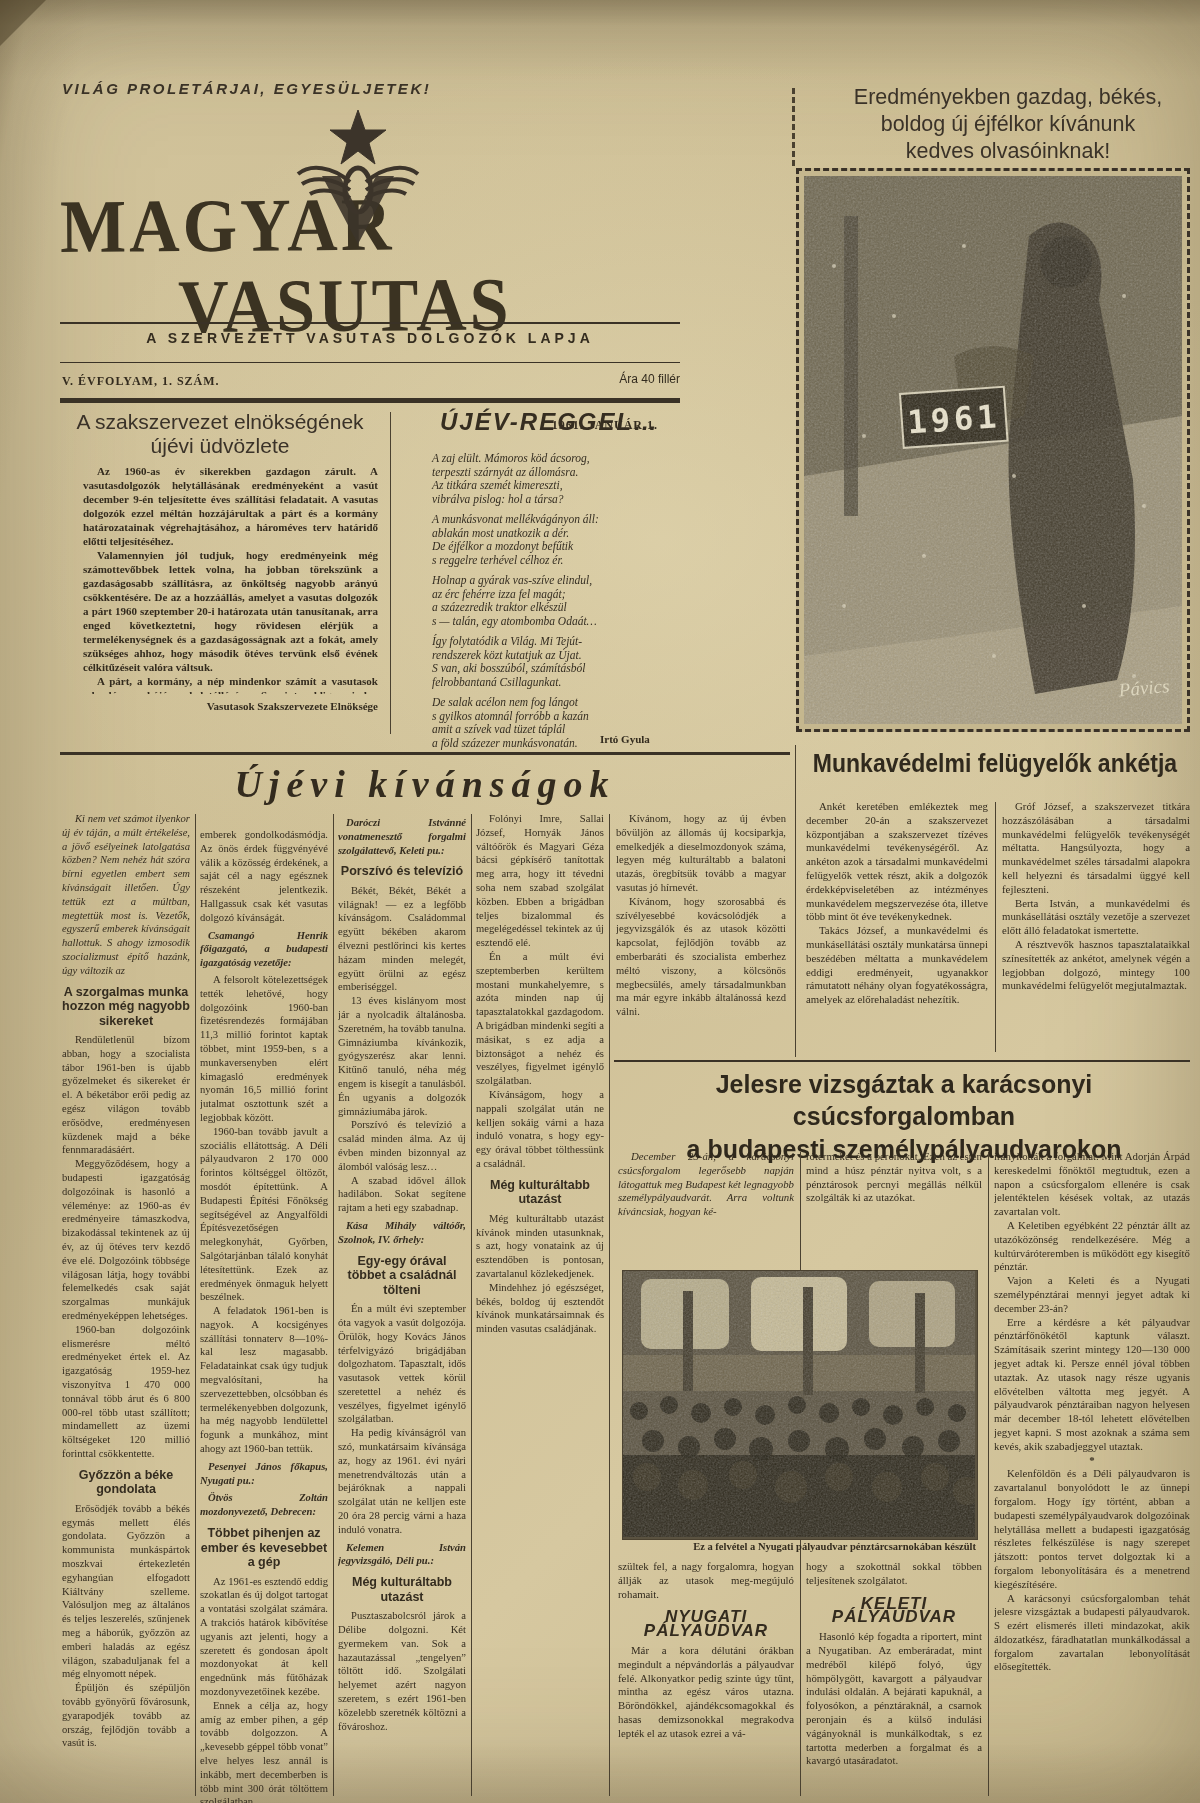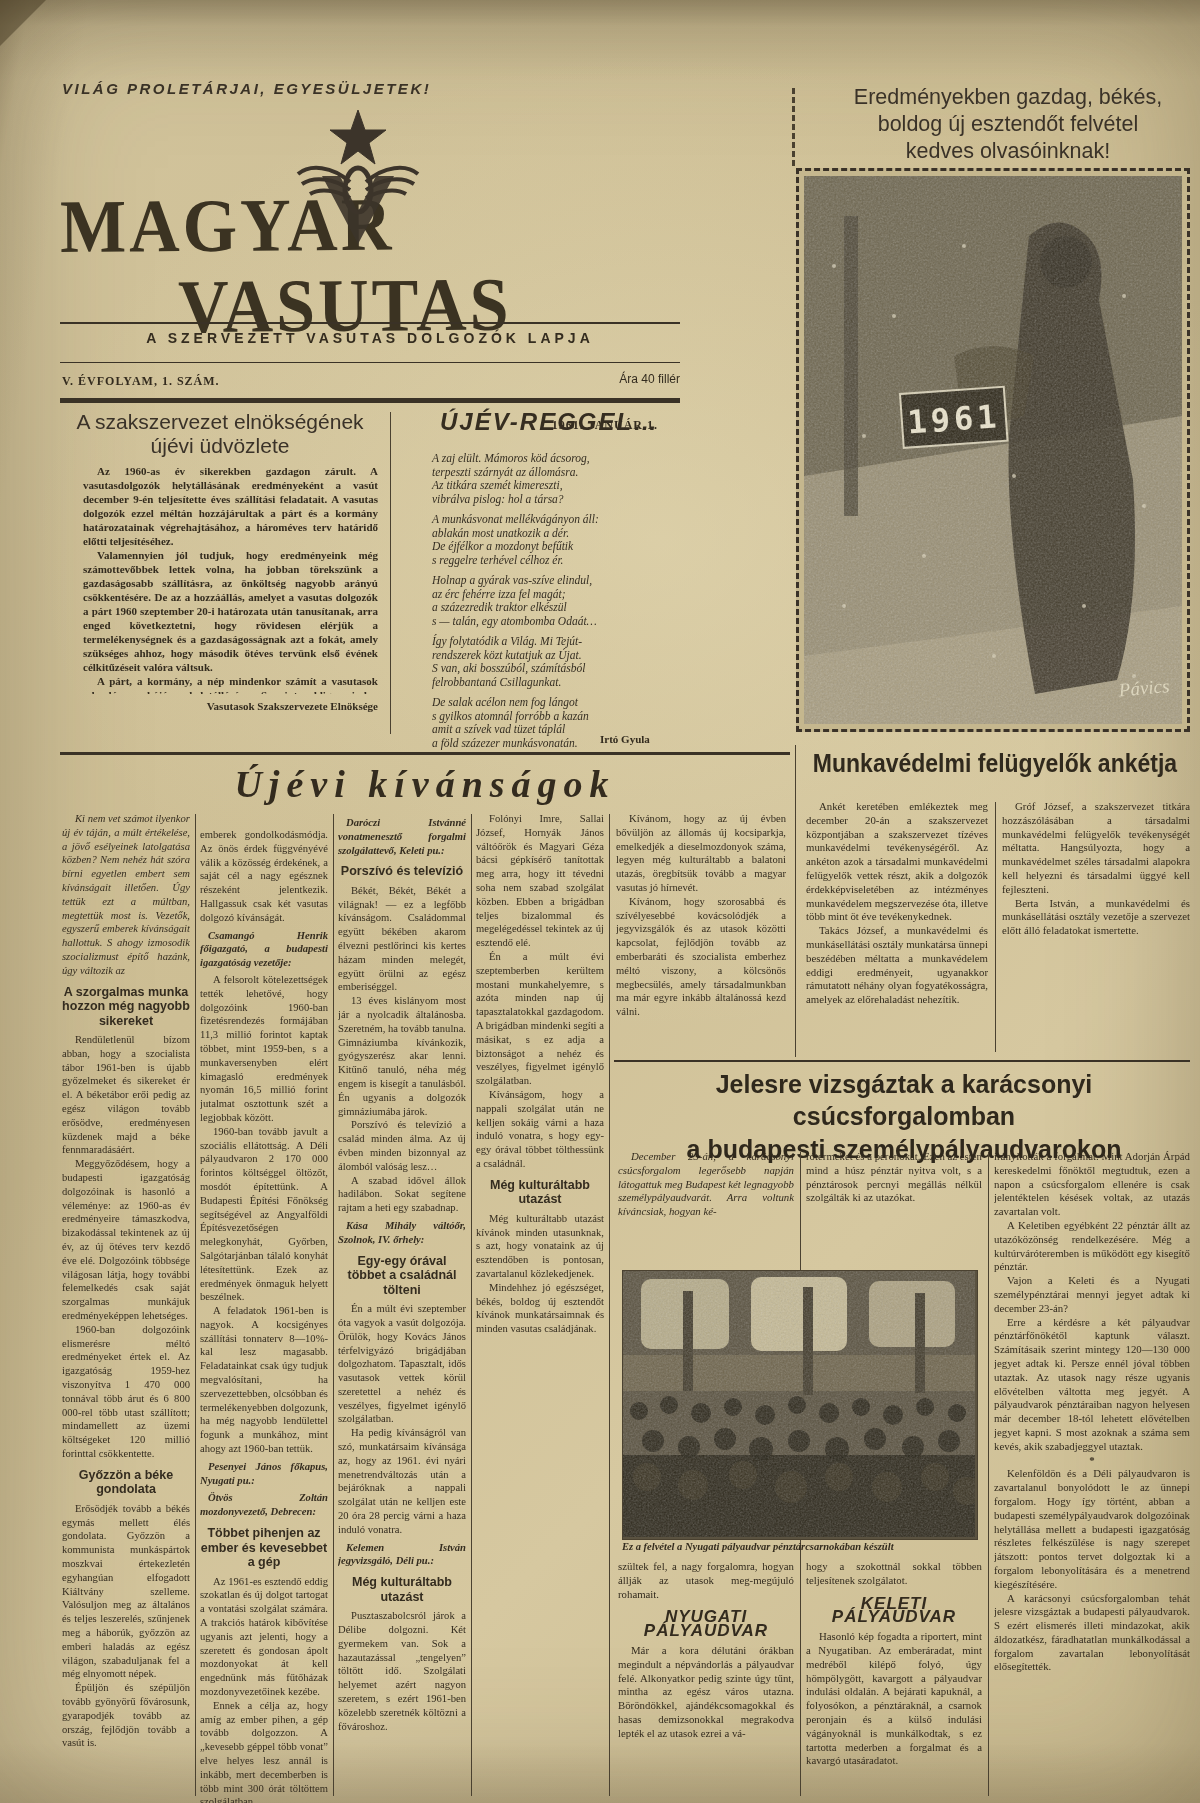--- a/index.html
+++ b/index.html
@@ -34,22 +34,22 @@
           font-family:"Liberation Sans",sans-serif;font-size:12px;}
   #dateline .date{position:absolute;right:22px;top:2px;font-weight:bold;letter-spacing:1px;margin-top:44px;}
 
   
   #greeting{left:826px;top:84px;width:364px;text-align:center;color:#3a3228;
           font-family:"Liberation Sans",sans-serif;font-size:21.5px;line-height:27px;}
   #greet-divider{left:792px;top:88px;height:78px;border-left:3px dashed #4a4130;}
   #photo1{left:796px;top:168px;width:394px;height:564px;border:3px dashed #3a3228;
           box-sizing:border-box;padding:5px;background:#c5b78e;}
   #photo2{left:622px;top:1270px;width:354px;height:268px;border:1px solid #4a4130;background:#5a5240;z-index:5;}
-  #photo2-caption{left:622px;top:1541px;width:354px;text-align:left;font-weight:bold;
-          font-size:10.5px;color:#332b1e;z-index:6;font-style:italic;}
+  #photo2-caption{left:622px;top:1541px;width:354px;text-align:right;font-weight:bold;
+          font-size:10.5px;color:#332b1e;z-index:6;}
 
   
   #a1-head{left:62px;top:410px;width:316px;text-align:center;
           font-family:"Liberation Sans",sans-serif;font-size:21px;color:#3a3228;line-height:24px;}
   #a1-body{left:62px;top:464px;width:316px;height:230px;font-size:11px;line-height:14px;
           text-align:justify;color:#332b1e;overflow:hidden;}
   #a1-body .it-p{text-indent:14px;font-weight:bold;margin-left:21px;}
   #a1-sign{left:62px;top:700px;width:316px;text-align:right;font-weight:bold;font-size:11px;color:#332b1e;}
 
   
@@ -128,21 +128,21 @@
   <div id="dateline" class="abs">
     <span class="vol">V. ÉVFOLYAM, 1. SZÁM.</span>
     <span class="price">Ára 40 fillér</span>
     <span class="date">1961. JANUÁR 1.</span>
   </div>
   <div class="rule-h" style="left:60px;top:398px;width:620px;height:5px;"></div>
 
   <div id="greet-divider" class="abs"></div>
   <div id="greeting" class="abs">
       <div class="it-line">Eredményekben gazdag, békés,</div>
-      <div class="it-line">boldog új esztendőt felvétel</div>
+      <div class="it-line">boldog új éjfélkor kívánunk</div>
       <div class="it-line">kedves olvasóinknak!</div>
     </div>
 
   <div id="photo1" class="abs">
     <svg width="378" height="548" viewBox="0 0 378 548">
       <defs>
         <filter id="grain" x="0" y="0" width="100%" height="100%">
           <feTurbulence type="fractalNoise" baseFrequency="0.55" numOctaves="3" stitchTiles="stitch"></feTurbulence>
           <feColorMatrix type="saturate" values="0"></feColorMatrix>
         </filter>
@@ -225,20 +225,21 @@
 
   <div class="rule-v" style="left:795px;top:745px;height:312px;"></div>
   <div id="a2-head" class="abs">Munkavédelmi felügyelők ankétja</div>
   <div class="a2col" style="left:806px;width:182px;">
       <div class="it-p">Ankét keretében emlékeztek meg december 20-án a szakszervezet központjában a szakszervezet tízéves munkavédelmi tevékenységéről. Az ankéton azok a társadalmi munkavédelmi felügyelők vettek részt, akik a dolgozók érdekképviseletében az intézményes munkavédelem megszervezése óta, illetve több mint öt éve tevékenykednek.</div>
       <div class="it-p">Takács József, a munkavédelmi és munkásellátási osztály munkatársa ünnepi beszédében méltatta a munkavédelem eddigi eredményeit, ugyanakkor rámutatott néhány olyan fogyatékosságra, amelyek az előrehaladást nehezítik.</div>
     </div>
   <div class="a2col" style="left:1002px;width:188px;">
       <div class="it-p">Gróf József, a szakszervezet titkára hozzászólásában a társadalmi munkavédelmi felügyelők tevékenységét méltatta. Hangsúlyozta, hogy a munkavédelmet széles társadalmi alapokra kell helyezni és társadalmi üggyé kell fejleszteni.</div>
       <div class="it-p">Berta István, a munkavédelmi és munkásellátási osztály vezetője a szervezet előtt álló feladatokat ismertette.</div>
+      <div class="it-p">A résztvevők hasznos tapasztalataikkal színesítették az ankétot, amelynek végén a legjobban dolgozó, mintegy 100 munkavédelmi felügyelőt megjutalmaztak.</div>
     </div>
   <div class="rule-v" style="left:995px;top:802px;height:250px;"></div>
 
   <div id="wishes-rule" class="abs"></div>
   <div id="wishes-head" class="abs">Újévi kívánságok</div>
   <div class="wcol" style="left:62px;width:128px;height:984px;">
       <div class="it-lead">Ki nem vet számot ilyenkor új év táján, a múlt értékelése, a jövő esélyeinek latolgatása közben? Nem nehéz hát szóra bírni egyetlen embert sem kívánságait illetően. Úgy tettük ezt a múltban, megtettük most is. Vezetők, egyszerű emberek kívánságait hallottuk. S ahogy izmosodik szocializmust építő hazánk, úgy változik az</div>
       <div class="it-sh">A szorgalmas munka hozzon még nagyobb sikereket</div>
       <div class="it-p">Rendületlenül bízom abban, hogy a szocialista tábor 1961-ben is újabb győzelmeket és sikereket ér el. A béketábor erői pedig az egész világon tovább erősödve, eredményesen küzdenek majd a béke fennmaradásáért.</div>
       <div class="it-p">Meggyőződésem, hogy a budapesti igazgatóság dolgozóinak is hasonló a véleménye: az 1960-as év eredményeire támaszkodva, bizakodással tekintenek az új év, az új ötéves terv kezdő éve elé. Dolgozóink többsége világosan látja, hogy további felemelkedés csak saját szorgalmas munkájuk eredményeképpen lehetséges.</div>

